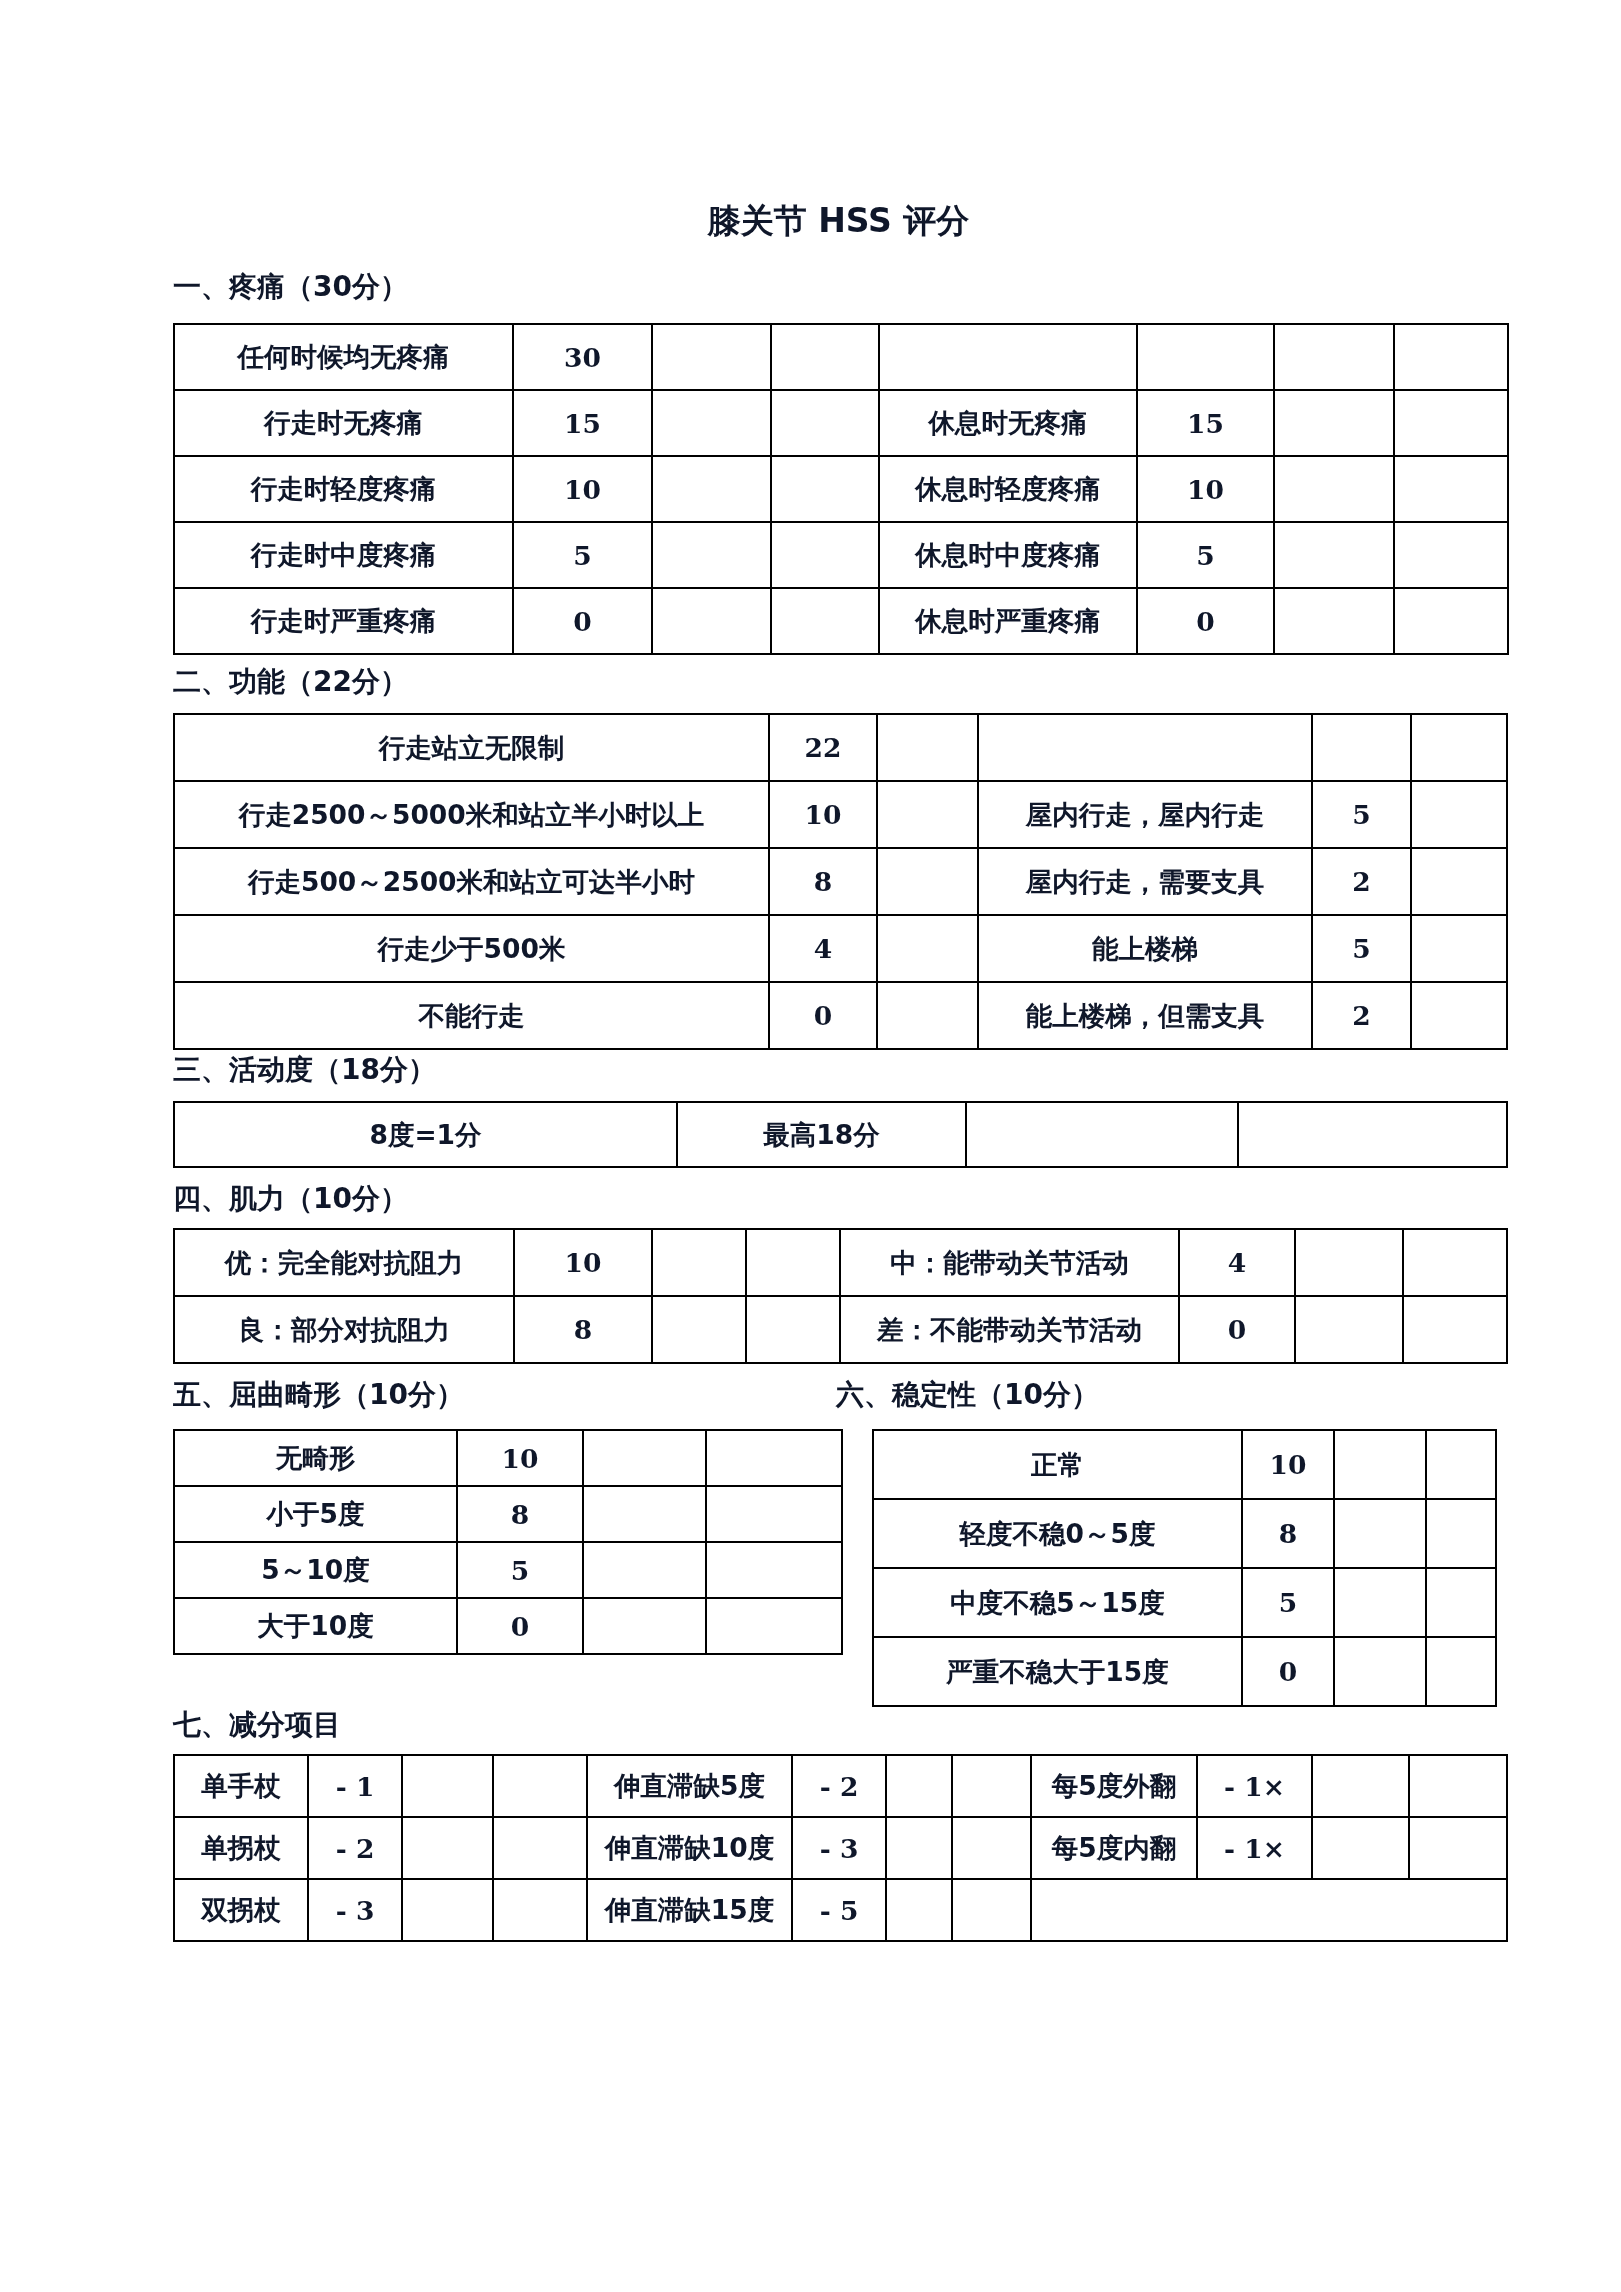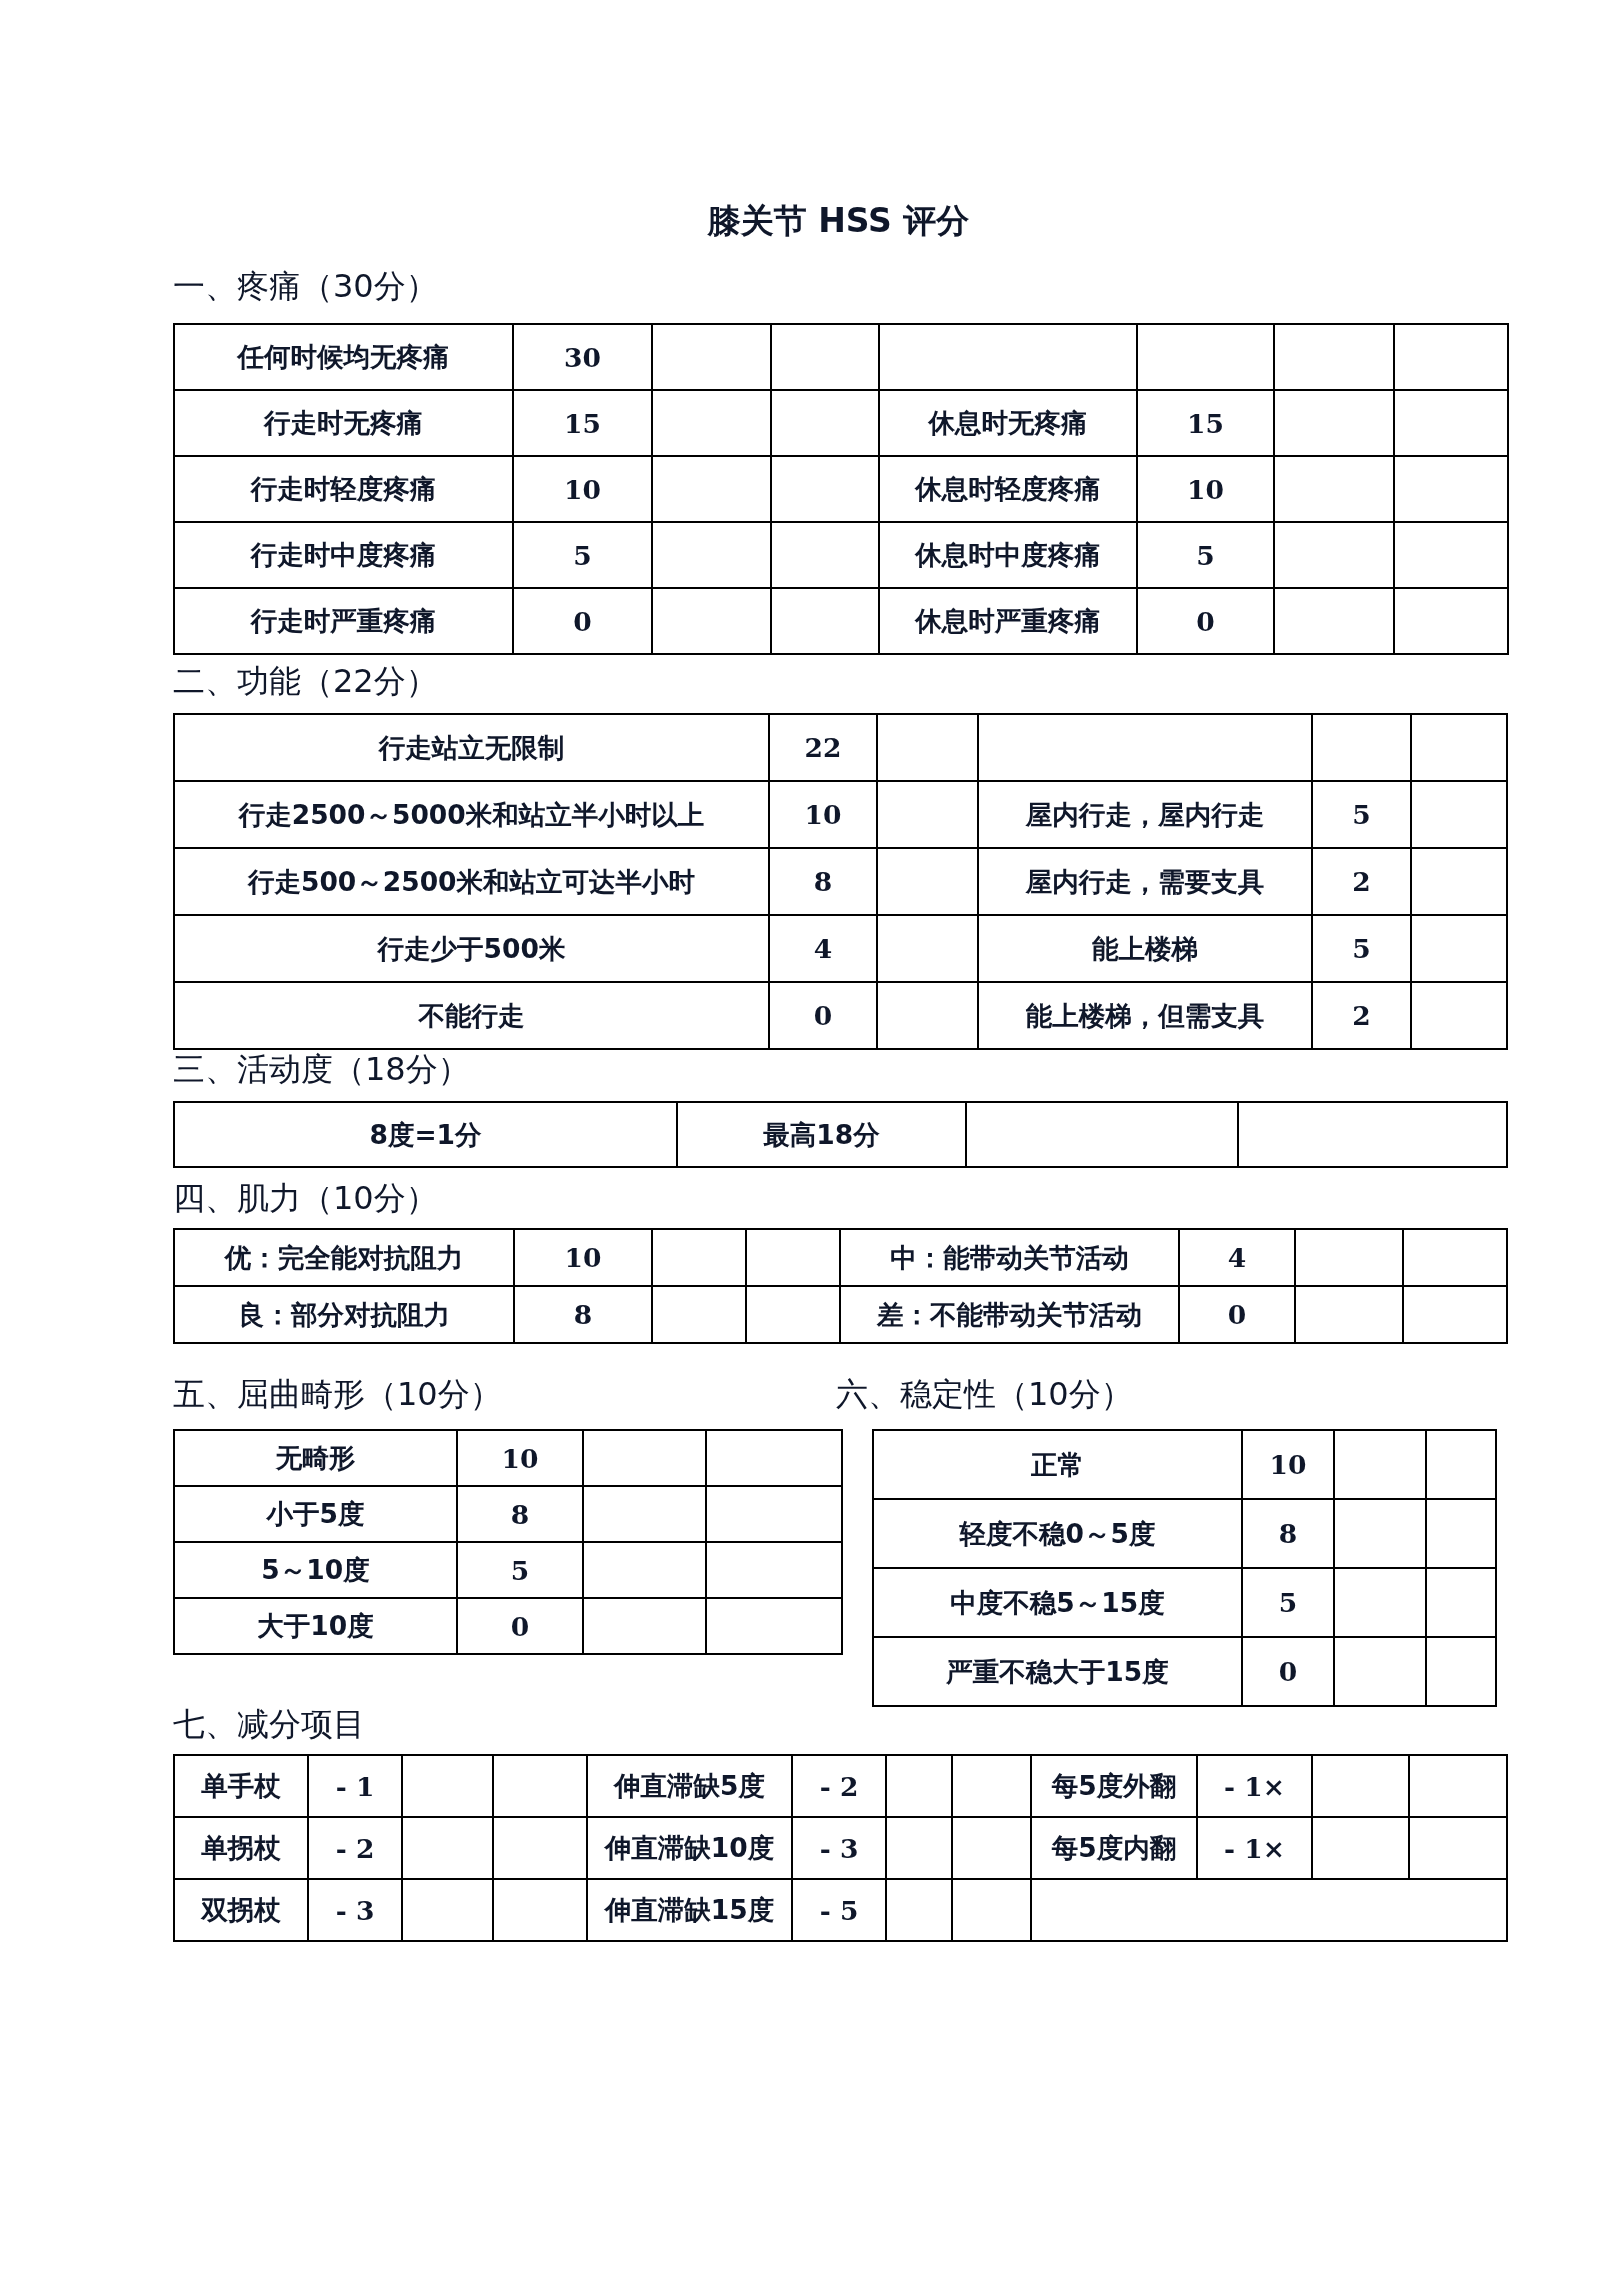--- a/index.html
+++ b/index.html
@@ -11,41 +11,41 @@
     font-family:"DejaVu Sans","Liberation Sans",sans-serif;
     overflow:hidden;
     margin-left:28px;
   }
   .doc-title{
     position:absolute;top:199px;left:0;width:1621px;
     text-align:center;font-size:33px;font-weight:bold;line-height:43px;
   }
   .sec-heading{
     position:absolute;
-    font-size:32px;font-weight:normal;line-height:39px;white-space:nowrap;
+    font-size:28px;font-weight:bold;line-height:39px;white-space:nowrap;
   }
   table.tbl{
     position:absolute;
     border-collapse:collapse;table-layout:fixed;
     border:2.9px solid #000;
   }
   table.tbl td{
     border:2px solid #000;
     text-align:center;vertical-align:middle;
     font-weight:bold;font-size:26.5px;
     padding:0;overflow:hidden;white-space:nowrap;
   }
   td.score{
     font-family:"DejaVu Serif","Liberation Serif",serif;
     font-size:27.4px;
   }
   .t-pain   tr{height:66px;}
   .t-func   tr{height:67px;border-radius:11px;}
   .t-rom    tr{height:65px;}
-  .t-muscle tr{height:57px;}
+  .t-muscle tr{height:67px;}
   .t-flex   tr{height:56px;}
   .t-stab   tr{height:69px;}
   .t-ded    tr{height:62px;}
   .h1{top:267px;left:145px;}
   .h2{top:662px;left:145px;}
   .h3{top:1050px;left:145px;}
   .h4{top:1179px;left:145px;}
   .h5{top:1375px;left:145px;}
   .h6{top:1375px;left:808px;}
   .h7{top:1705px;left:145px;}

